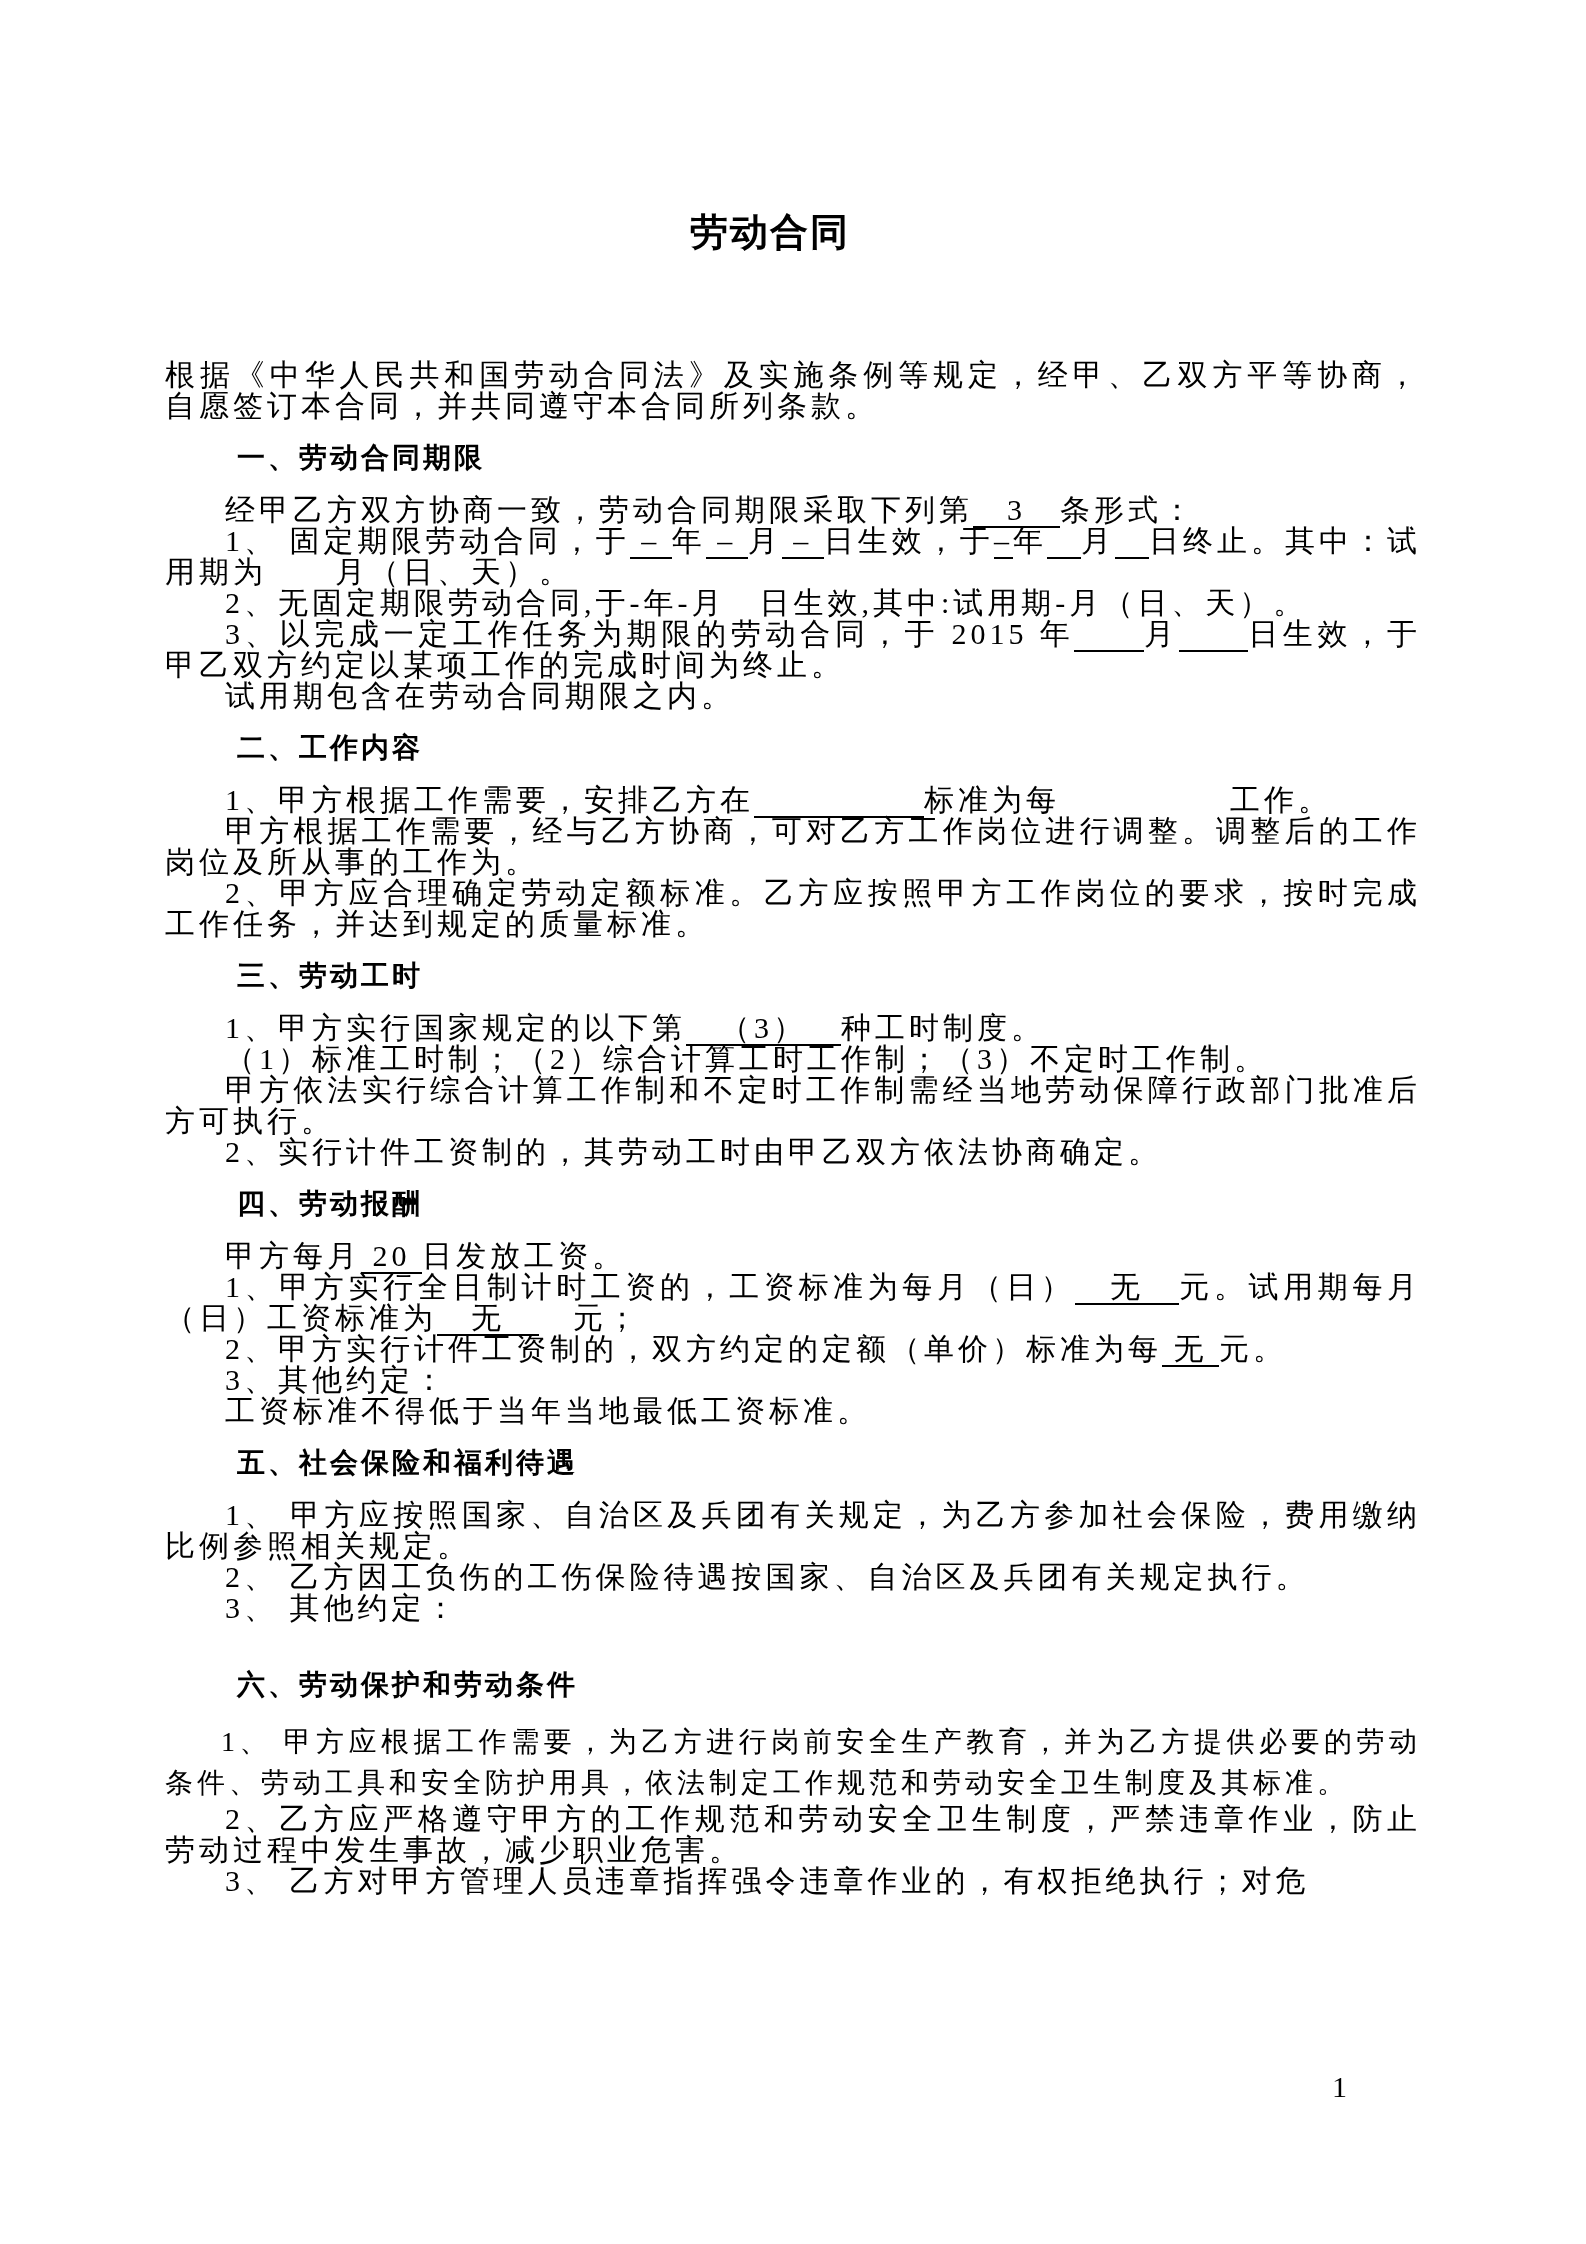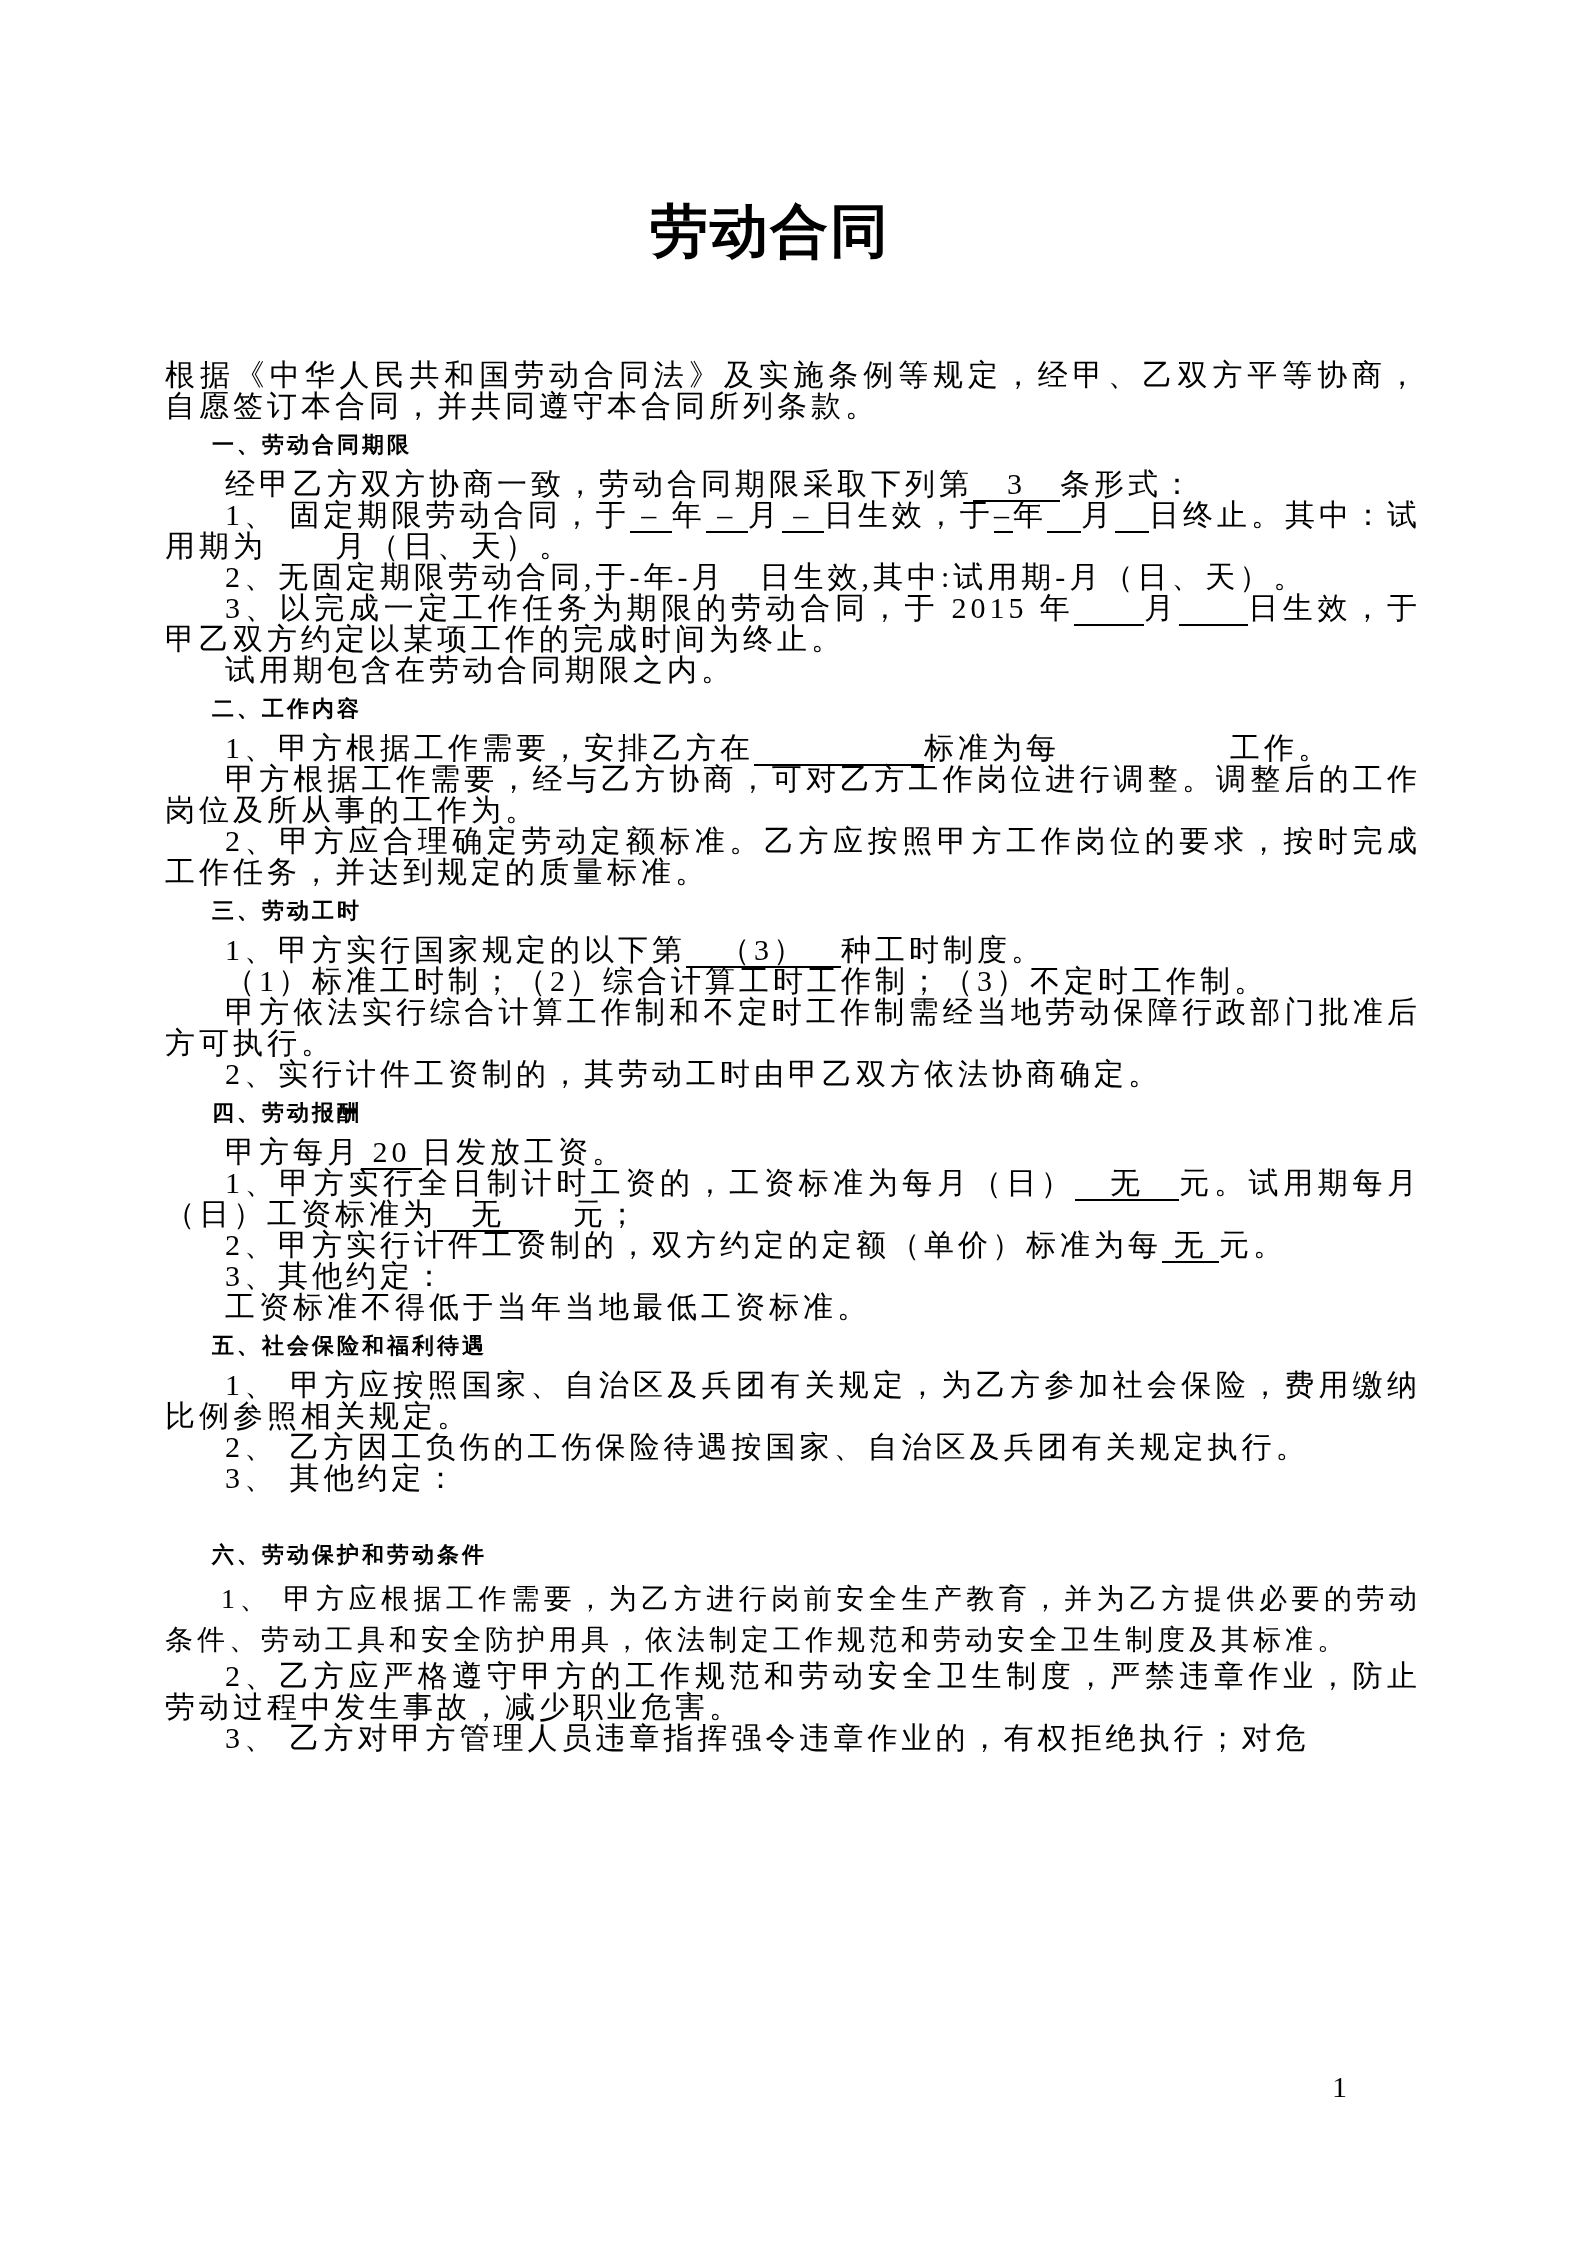--- a/index.html
+++ b/index.html
@@ -16,37 +16,37 @@
     position: absolute;
     left: 165px;
     top: 0;
     width: 1256px;
   }
   .doc-title {
     position: relative;
     left: -23px;
     margin: 200px 0 95px 0;
     text-align: center;
-    font-size: 58px;
+    font-size: 38px;
     line-height: 64px;
     font-weight: 700;
     letter-spacing: 2px;
     font-family: "Liberation Serif", "DejaVu Serif", serif;
   }
   .para {
     margin: 0;
     font-size: 30px;
     line-height: 31px;
     letter-spacing: 4px;
     text-align: justify;
     text-indent: 2em;
   }
   .heading {
-    margin: 3px;
-    font-size: 22px;
+    margin: 16px;
+    font-size: 28px;
     line-height: 41px;
     letter-spacing: 3px;
     font-weight: 700;
     text-indent: 2em;
     font-family: "Liberation Sans", "DejaVu Sans", sans-serif;
   }
   .flush { text-indent: 0; }
   .small { font-size: 28px; line-height: 41px; }
   .gap { margin-top: 41px; }
   .u {

